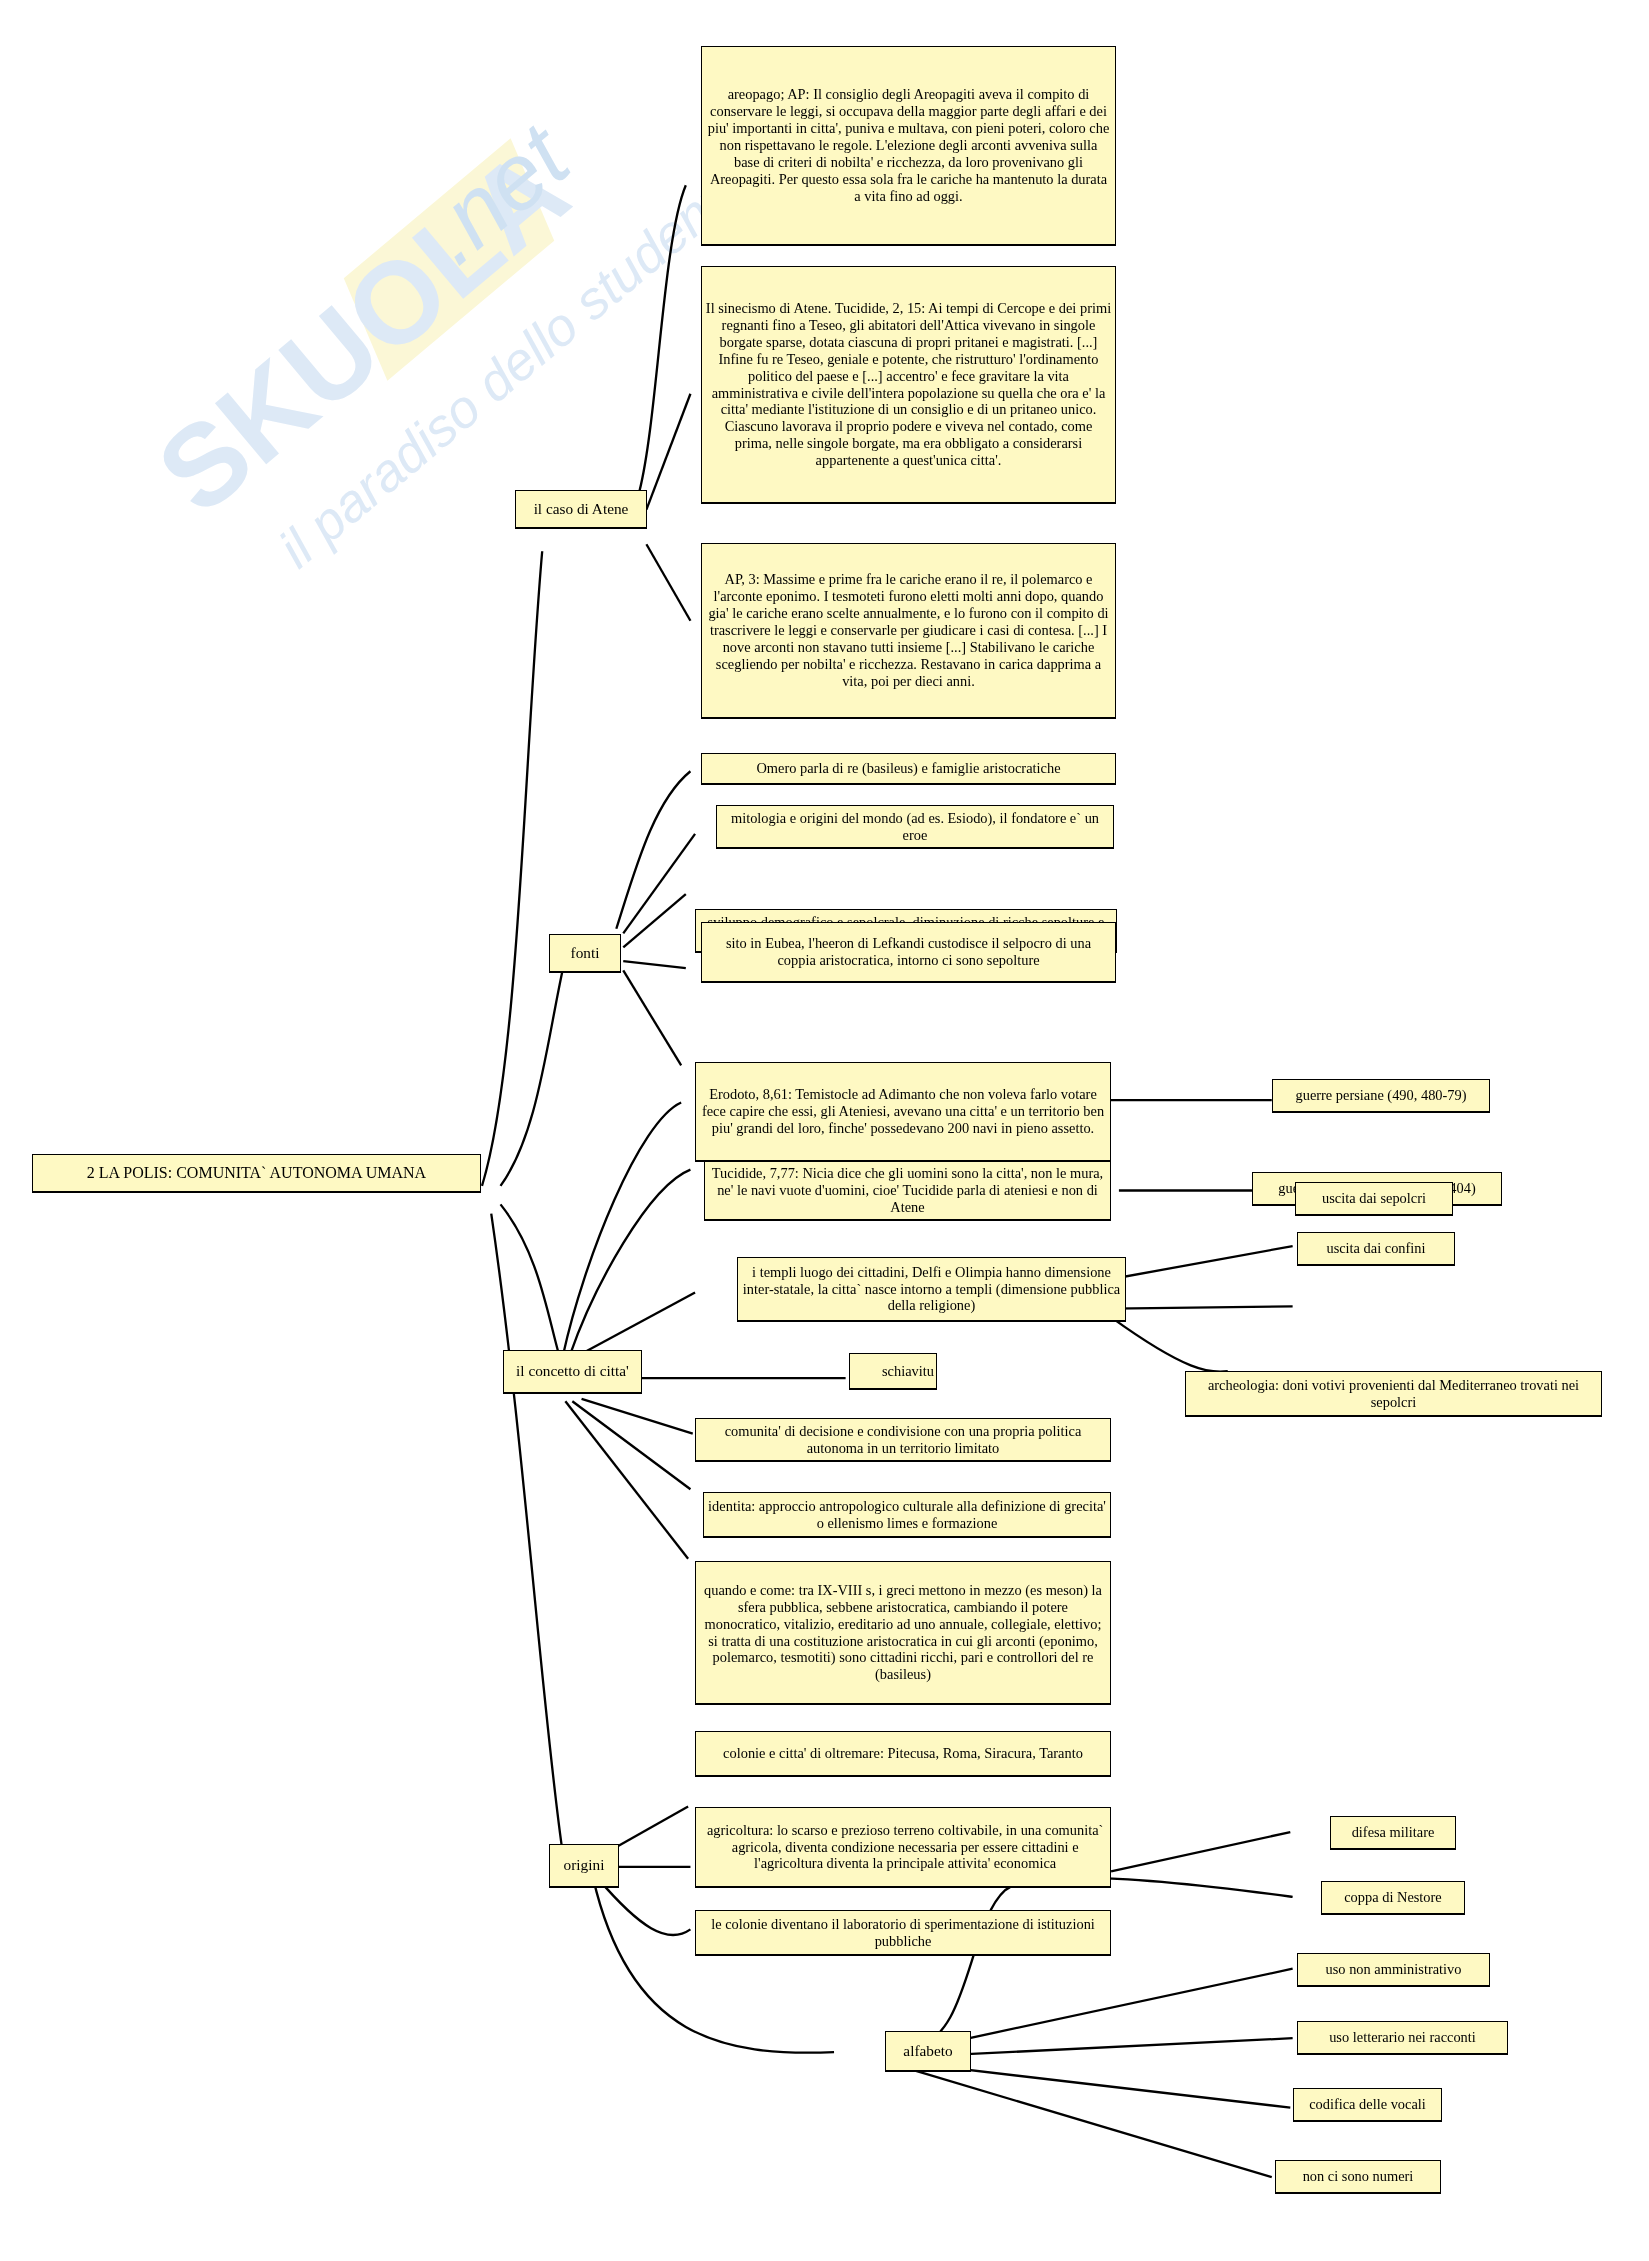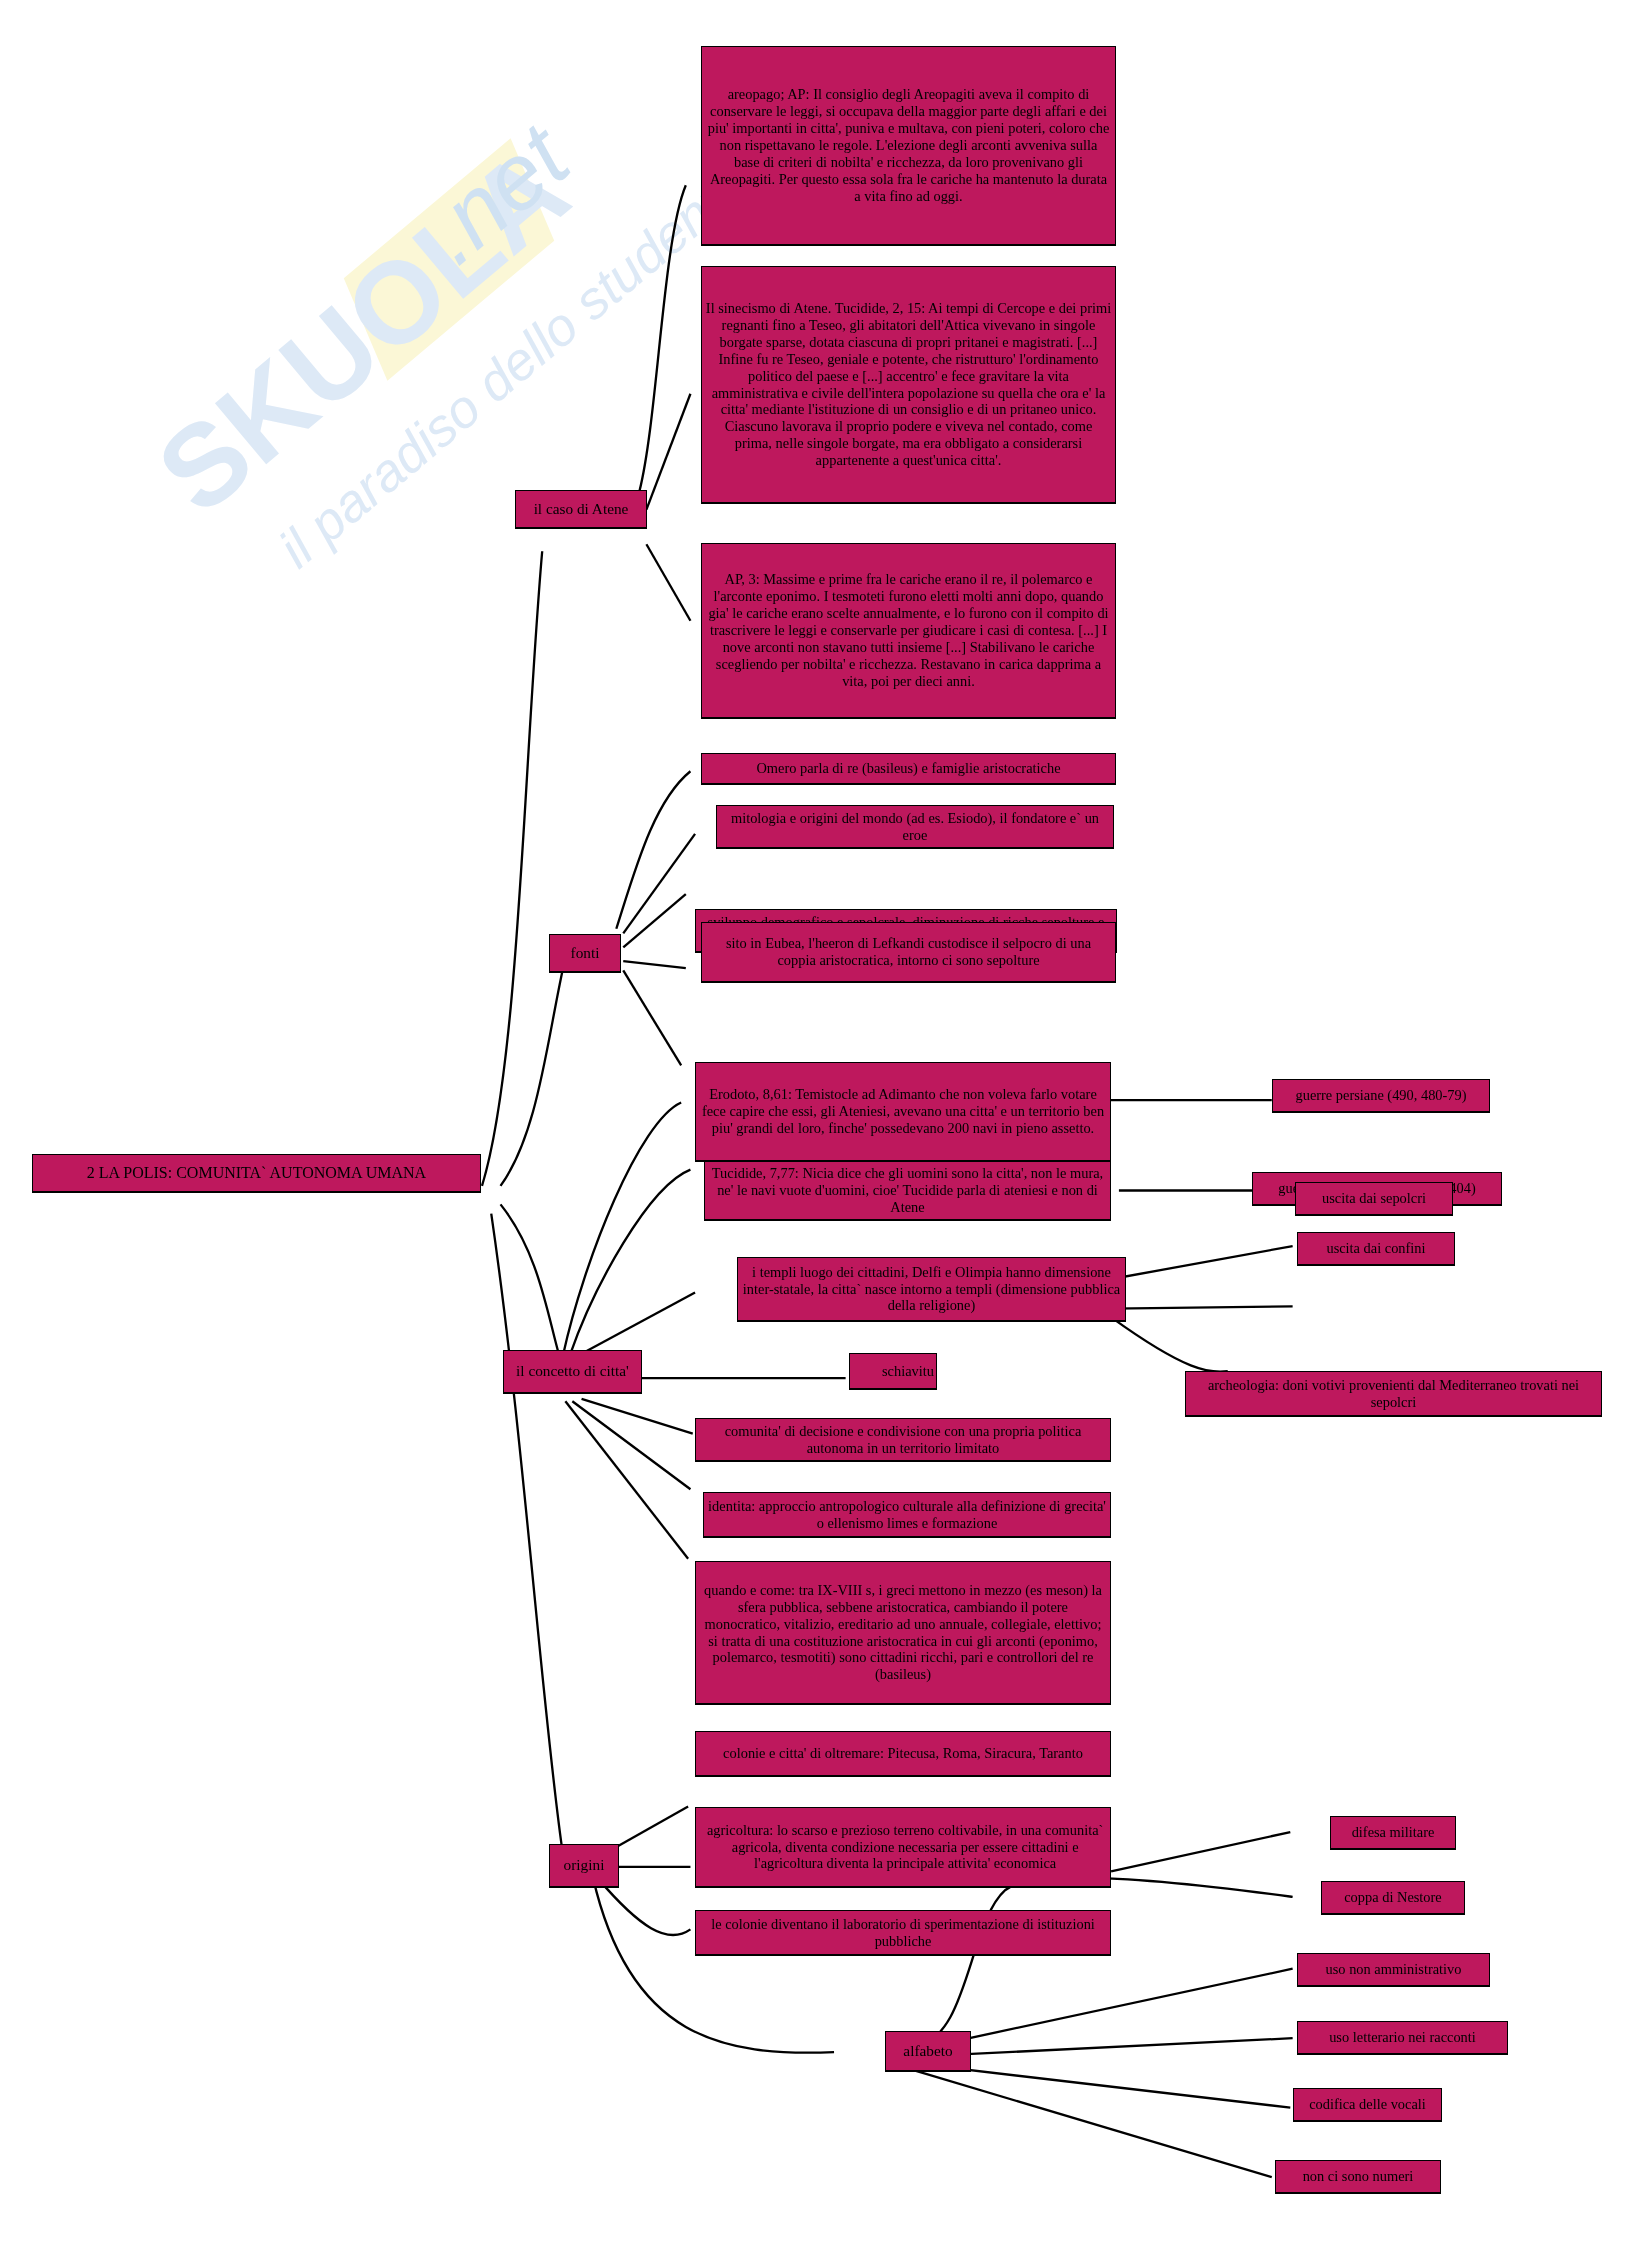--- a/index.html
+++ b/index.html
@@ -28,21 +28,21 @@
     left: 28px;
     top: 18.5px;
     width: 695px;
     height: 695px;
     pointer-events: none;
     z-index: 0;
   }
   .node {
     position: absolute;
     box-sizing: border-box;
-    background: #be185d;
+    background: #fef9c3;
     border: 1.4px solid #000000;
     border-right-width: 1.9px;
     border-bottom-width: 2.8px;
     display: flex;
     align-items: center;
     justify-content: center;
     text-align: center;
     z-index: 2;
     line-height: 1.18;
     color: #000000;

